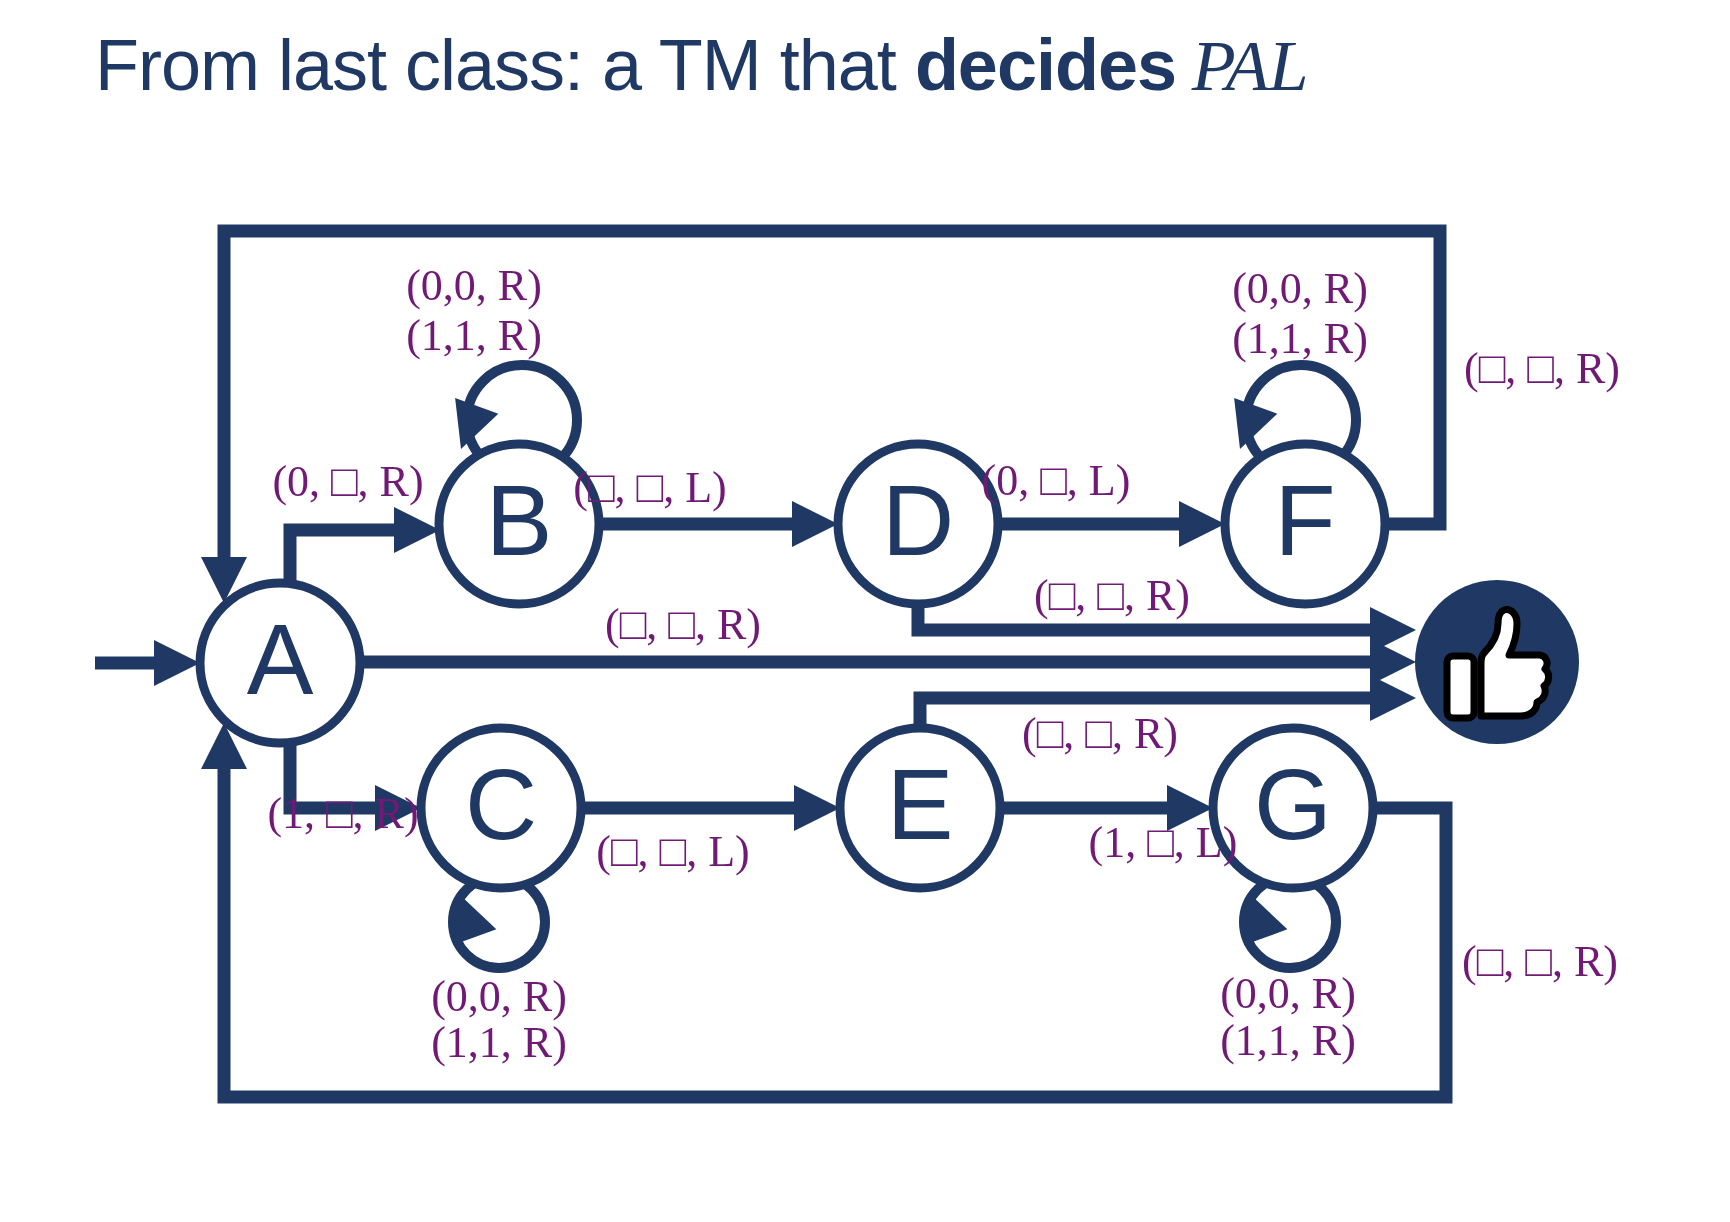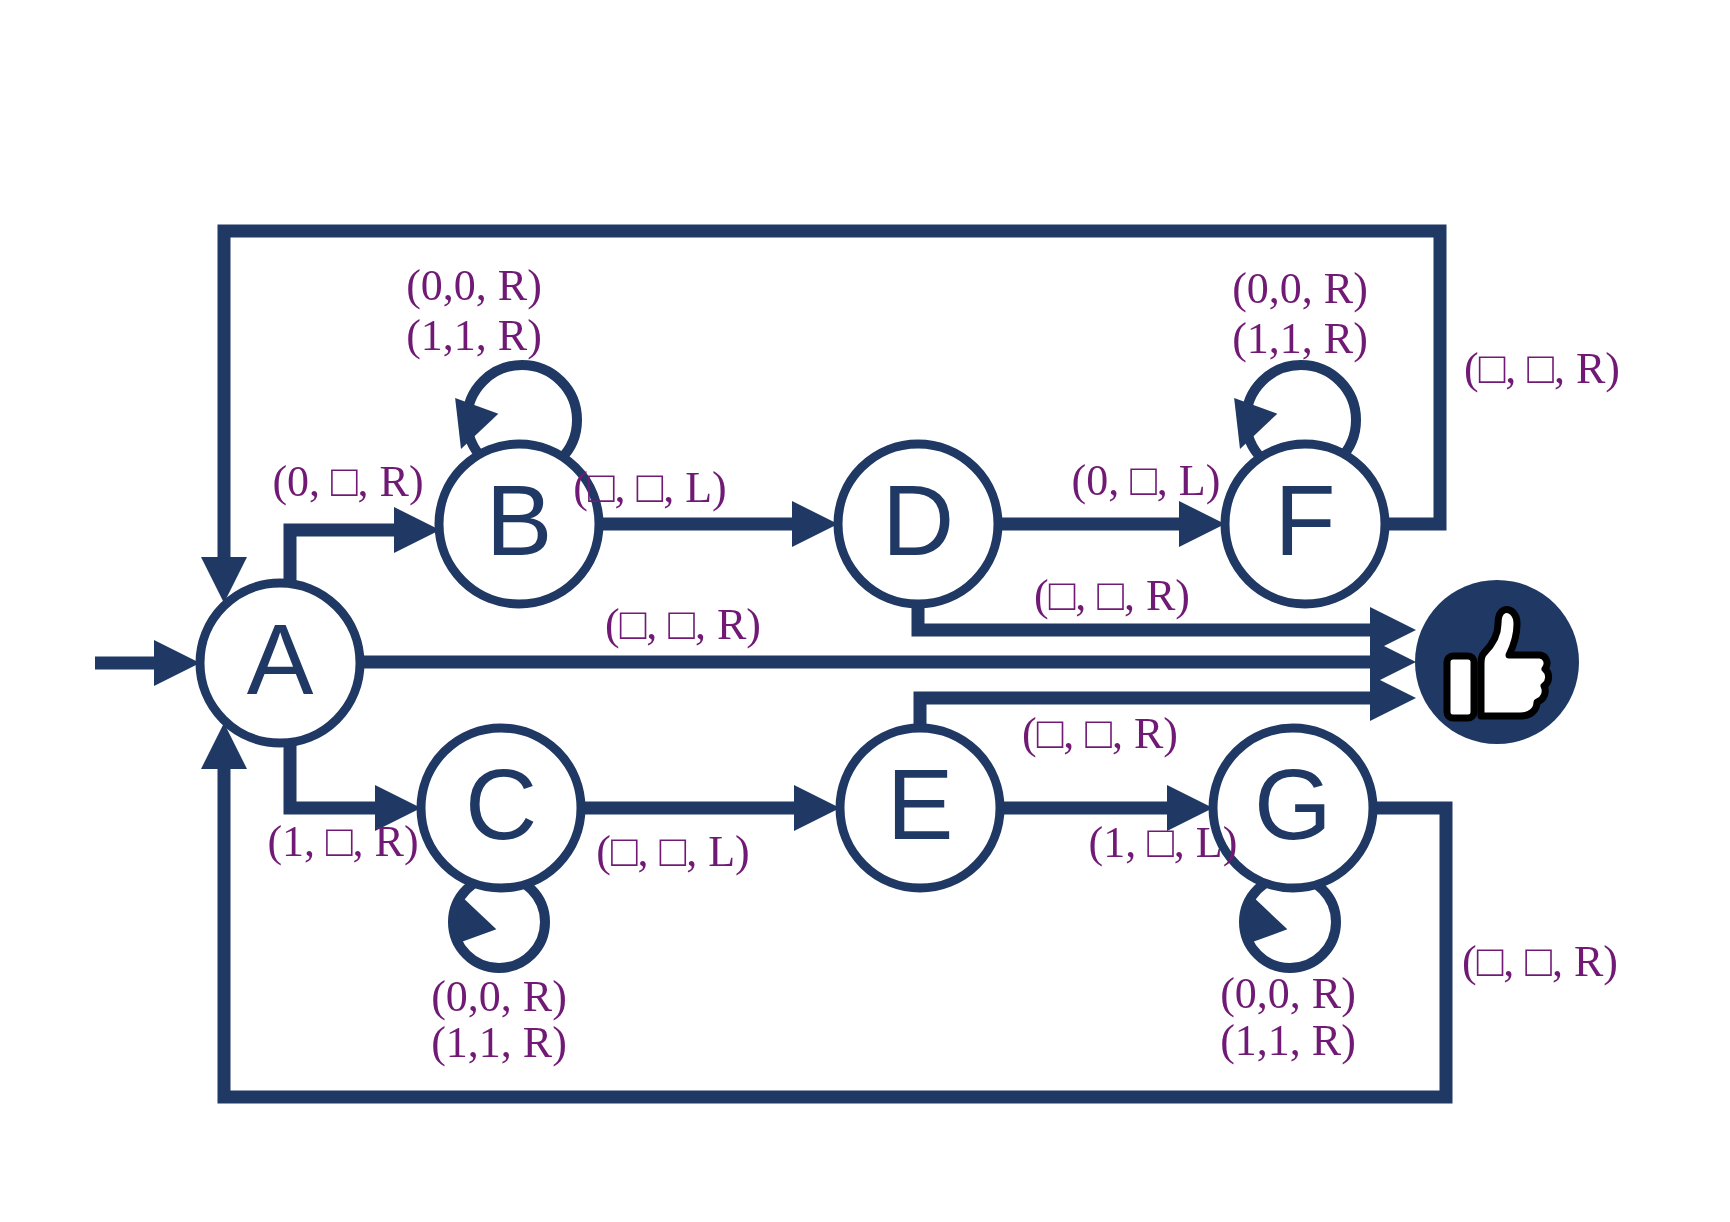--- a/index.html
+++ b/index.html
@@ -13,20 +13,23 @@
   .lbl{position:absolute;transform:translate(-50%,-50%);white-space:nowrap;
        font-family:"Liberation Serif","DejaVu Serif",serif;font-size:44px;color:#701a75;}
   .state-letter{position:absolute;transform:translate(-50%,-53%);
        font-size:100px;color:#1f3864;font-family:"Liberation Sans",sans-serif;}
 </style>
 </head>
 <body>
 
 <div class="stage">
 
+  <div class="title">
+    <span>From last class: a TM that </span><span class="bold">decides</span><span class="lang">PAL</span>
+  </div>
 
   <svg class="diagram" width="1730" height="1222" viewBox="0 0 1730 1222">
     <defs>
       <polygon id="ah" points="0,0 -46,-23 -46,23"></polygon>
     </defs>
 
     <g stroke="#1f3864" stroke-width="13" fill="none">
 
       <path d="M 95 663 H 158"></path>
 
@@ -101,26 +104,26 @@
 
   <div class="state-letter" style="left:280px;top:663px">A</div>
   <div class="state-letter" style="left:519px;top:524px">B</div>
   <div class="state-letter" style="left:918px;top:524px">D</div>
   <div class="state-letter" style="left:1305px;top:524px">F</div>
   <div class="state-letter" style="left:501px;top:808px">C</div>
   <div class="state-letter" style="left:920px;top:808px">E</div>
   <div class="state-letter" style="left:1293px;top:808px">G</div>
 
   <div class="lbl" style="left:348px;top:481px">(0, □, R)</div>
-  <div class="lbl" style="left:343px;top:841px">(1, □, R)</div>
+  <div class="lbl" style="left:343px;top:813px">(1, □, R)</div>
   <div class="lbl" style="left:683px;top:624px">(□, □, R)</div>
   <div class="lbl" style="left:474px;top:285px">(0,0, R)</div>
   <div class="lbl" style="left:474px;top:335px">(1,1, R)</div>
   <div class="lbl" style="left:650px;top:487px">(□, □, L)</div>
-  <div class="lbl" style="left:1146px;top:480px">(0, □, L)</div>
+  <div class="lbl" style="left:1056px;top:480px">(0, □, L)</div>
   <div class="lbl" style="left:1112px;top:595px">(□, □, R)</div>
   <div class="lbl" style="left:1100px;top:733px">(□, □, R)</div>
   <div class="lbl" style="left:673px;top:851px">(□, □, L)</div>
   <div class="lbl" style="left:1163px;top:842px">(1, □, L)</div>
   <div class="lbl" style="left:499px;top:996px">(0,0, R)</div>
   <div class="lbl" style="left:499px;top:1042px">(1,1, R)</div>
   <div class="lbl" style="left:1300px;top:288px">(0,0, R)</div>
   <div class="lbl" style="left:1300px;top:338px">(1,1, R)</div>
   <div class="lbl" style="left:1288px;top:993px">(0,0, R)</div>
   <div class="lbl" style="left:1288px;top:1040px">(1,1, R)</div>

